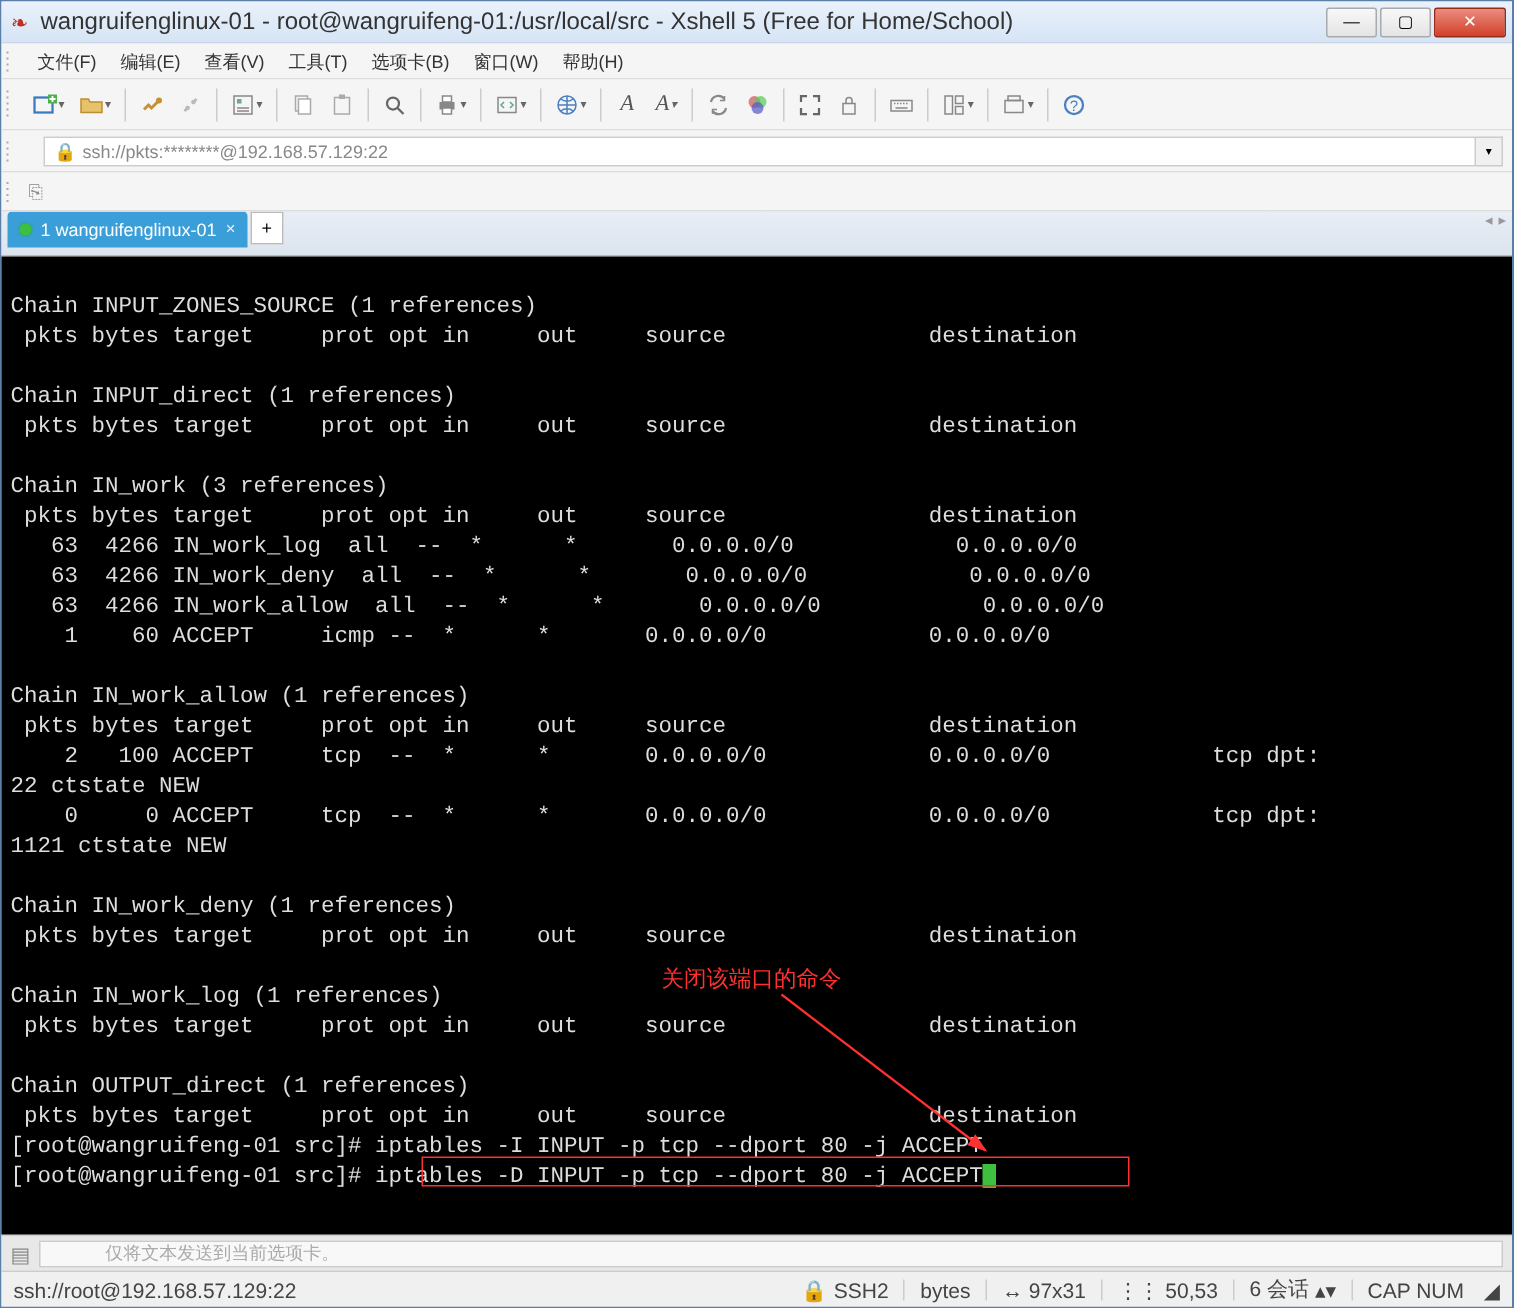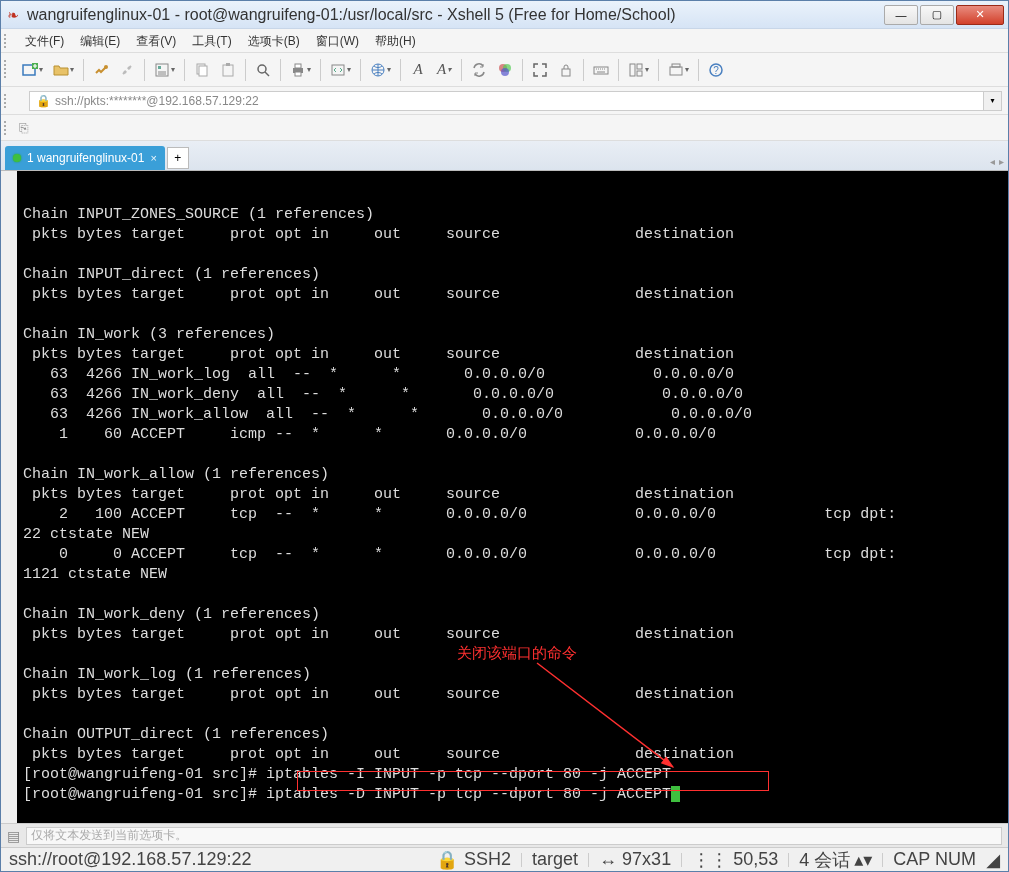--- a/index.html
+++ b/index.html
@@ -20,31 +20,31 @@
   .tool-btn svg{display:block;}
   .tool-sep { width:1px; height:22px; background:#ccc; margin:0 2px;}
   .dropdown-arrow{font-size:8px; color:#666; margin-left:1px;}
   .addressbar { height:28px; background:#f5f5f5; display:flex; align-items:center; padding:0 6px; border-bottom:1px solid #ddd; position:relative;}
   .addressbar .dots{ position:absolute; left:2px; top:6px; bottom:6px; width:4px; background-image:radial-gradient(#aaa 1px, transparent 1px); background-size:4px 4px;}
   .addr-input { flex:1; margin-left:22px; height:20px; border:1px solid #ccc; background:#fff; padding:0 6px; display:flex; align-items:center; color:#888;}
   .lock-icon{ margin-right:4px; color:#888;}
   .addr-dd{ width:18px; height:20px; border:1px solid #ccc; border-left:none; background:#f0f0f0; display:flex; align-items:center; justify-content:center; font-size:8px;}
   .hintbar { height:26px; background:#f5f5f5; display:flex; align-items:center; padding:0 8px; color:#888; border-bottom:1px solid #ddd; position:relative;}
   .hintbar .dots{ position:absolute; left:2px; top:5px; bottom:5px; width:4px; background-image:radial-gradient(#aaa 1px, transparent 1px); background-size:4px 4px;}
-  .tabbar { height:30px; background:linear-gradient(#e9eef5,#dce4ee); display:flex; align-items:flex-end; padding:0 4px; border-bottom:1px solid #bbb;}
+  .tabbar { height:30px; background:linear-gradient(#e9eef5,#dce4ee); display:flex; padding:0 4px; border-bottom:1px solid #bbb;}
   .tab { height:24px; display:flex; align-items:center; padding:0 8px; background:#3a9fd8; color:#fff; border-top-left-radius:3px; border-top-right-radius:3px; margin-right:2px; cursor:pointer; font-size:12px; gap:6px;}
   .tab .status-dot{width:8px; height:8px; background:#3fbf3f; border-radius:50%; box-shadow:0 0 2px #2a2;}
   .tab-close{font-size:11px; opacity:.9;}
   .tab-add{width:22px; height:22px; background:#fff; border:1px solid #bbb; display:flex; align-items:center; justify-content:center; margin-bottom:1px; cursor:pointer;}
   .tab-nav{ margin-left:auto; display:flex; gap:4px; padding-bottom:3px;}
   .tab-nav span{color:#999; font-size:10px;}
-  .terminal { flex:1; background:#000; color:#ddd; font-family:"Courier New",monospace; font-size:15px; line-height:20px; white-space:pre; overflow:hidden; padding:14px 6px; position:relative;margin-left:16px;}
+  .terminal { flex:1; background:#000; color:#ddd; font-family:"Courier New",monospace; font-size:15px; line-height:20px; white-space:pre; overflow:hidden; padding:4px 6px; position:relative;}
   .inputbar{ height:24px; background:#e8e8e8; border-top:1px solid #ccc; display:flex; align-items:center; padding:0 6px; color:#888;}
   .inputbar-field{ flex:1; height:18px; border:1px solid #ccc; background:#f8f8f8; margin-left:6px; display:flex; align-items:center; padding:0 4px;}
-  .statusbar{ height:24px; background:#f0f0f0; border-top:1px solid #ccc; display:flex; align-items:center; padding:0 8px; font-size:18px; color:#444;}
+  .statusbar{ height:24px; background:#f0f0f0; border-top:1px solid #ccc; display:flex; align-items:center; padding:0 8px; font-size:14px; color:#444;}
   .statusbar .sep{ width:1px; height:14px; background:#ccc; margin:0 10px;}
   .statusbar .right{ margin-left:auto; display:flex; align-items:center;}
   .annotation{ position:absolute; color:#ff3030; font-family:"Microsoft YaHei","SimSun",sans-serif; font-size:15px; pointer-events:none;}
   .redbox{ position:absolute; border:1px solid #ff3030; pointer-events:none;}
   .cursor{ display:inline-block; width:9px; height:16px; background:#3fbf3f; vertical-align:text-bottom; margin-bottom:1px;}
 </style>
 </head>
 <body>
 
 <div class="window">
@@ -255,39 +255,39 @@
           </marker>
         </defs>
       <line x1="520" y1="492" x2="656" y2="596" stroke="#ff3030" stroke-width="1.5" marker-end="url(#ah)"></line>
     </svg>
     <div class="redbox" style="left:280px; top:600px; width:472px; height:20px;"></div>
   </div>
 
   <div class="inputbar">
     <span style="font-size:14px;">▤</span>
     <div class="inputbar-field">
-      <span style="color:#aaa;">仅将文本发送到当前选项卡。</span>
+      <span style="color:#aaa;margin-left:39px;">仅将文本发送到当前选项卡。</span>
     </div>
   </div>
 
   <div class="statusbar">
     <span>ssh://root@192.168.57.129:22</span>
     <div class="right">
       <span>🔒</span>&nbsp;
       <span>SSH2</span>
       <div class="sep"></div>
-      <span>target</span>
+      <span>bytes</span>
       <div class="sep"></div>
       <span>↔</span>&nbsp;
       <span>97x31</span>
       <div class="sep"></div>
       <span>⋮⋮</span>&nbsp;
       <span>50,53</span>
       <div class="sep"></div>
-      <span>4 会话</span>
+      <span>6 会话</span>
       <span style="margin-left:4px;">▴</span>
       <span>▾</span>
       <div class="sep"></div>
       <span>CAP NUM</span>
       <span style="width:14px; display:inline-block; text-align:right; margin-left:10px;">◢</span>
     </div>
   </div>
 </div>
 
 </body></html>

